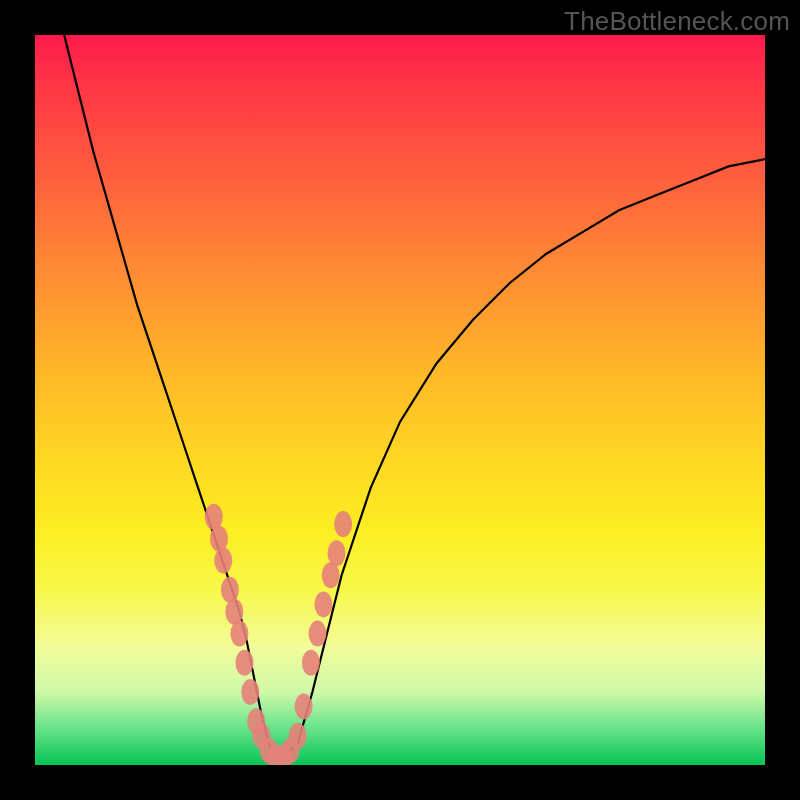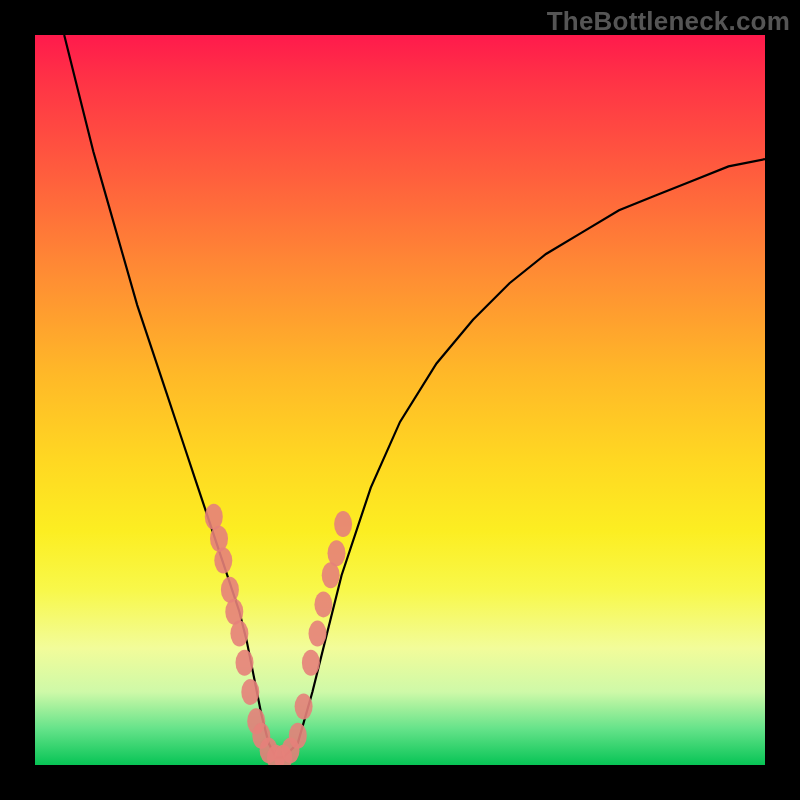--- a/index.html
+++ b/index.html
@@ -10,21 +10,20 @@
     background: #000;
     overflow: hidden;
   }
   .frame {
     position: absolute;
     left: 0;
     top: 0;
     width: 800px;
     height: 800px;
     background: #000;
-    font-weight: bold;
   }
   .plot {
     position: absolute;
     left: 35px;
     top: 35px;
     width: 730px;
     height: 730px;
     overflow: hidden;
   }
   .gradient {

